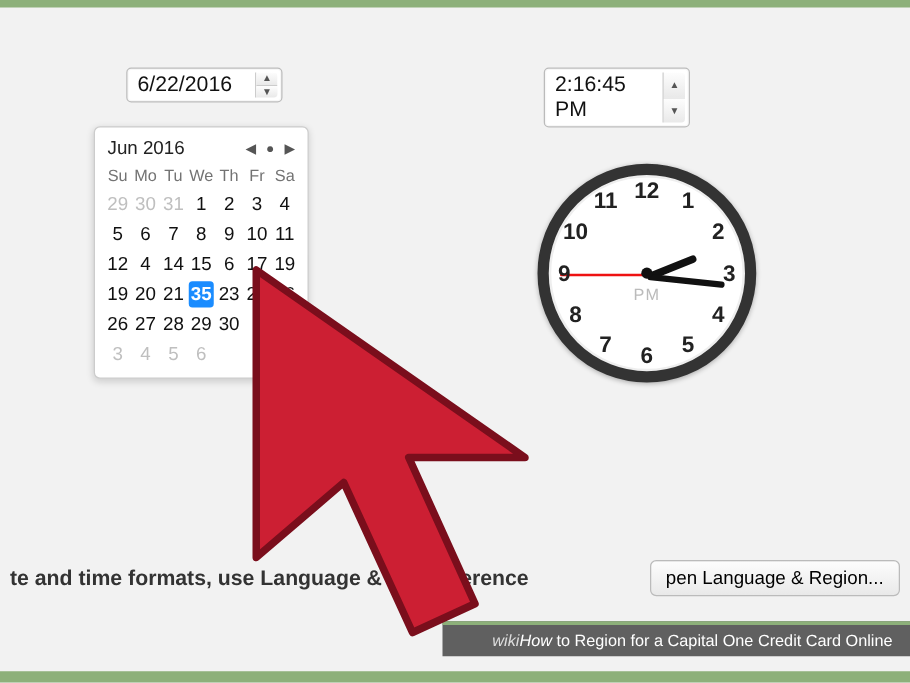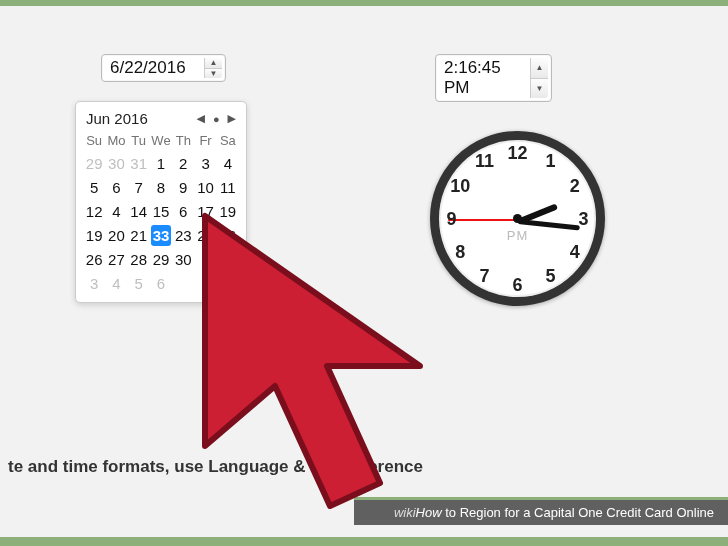--- a/index.html
+++ b/index.html
@@ -211,21 +211,21 @@
       <div class="day">12</div>
       <div class="day">4</div>
       <div class="day">14</div>
       <div class="day">15</div>
       <div class="day">6</div>
       <div class="day">17</div>
       <div class="day">19</div>
       <div class="day">19</div>
       <div class="day">20</div>
       <div class="day">21</div>
-      <div class="day sel">33</div>
+      <div class="day sel">35</div>
       <div class="day">23</div>
       <div class="day">24</div>
       <div class="day">46</div>
       <div class="day">26</div>
       <div class="day">27</div>
       <div class="day">28</div>
       <div class="day">29</div>
       <div class="day">30</div>
       <div class="day other">1</div>
       <div class="day other">2</div>
@@ -253,20 +253,21 @@
     <div class="num" style="left: 21.3423px; top: 111.5px;">8</div>
     <div class="num" style="left: 12.5px; top: 78.5px;">9</div>
     <div class="num" style="left: 21.3423px; top: 45.5px;">10</div>
     <div class="num" style="left: 45.5px; top: 21.3423px;">11</div>
   </div>
 
 <div class="hint-row">
   <span>te and time formats, use Language &amp; Re</span>
   <span style="margin-left:-6px;">preference</span>
   <span class="spacer"></span>
+  <button class="region-btn">pen Language &amp; Region...</button>
 </div>
 
 <div class="banner">
   <span class="brand">wiki</span><span class="brand"><b>How</b></span><span> to Region for a Capital One Credit Card Online</span>
 </div>
 
 <svg class="big-cursor" width="280" height="310" viewBox="0 0 280 310">
   <path d="M10 5 L10 235 L80 175 L135 295 L185 272 L132 155 L225 155 Z" fill="#cc1f33" stroke="#7a0e1c" stroke-width="6" stroke-linejoin="round"></path>
 </svg>
 

